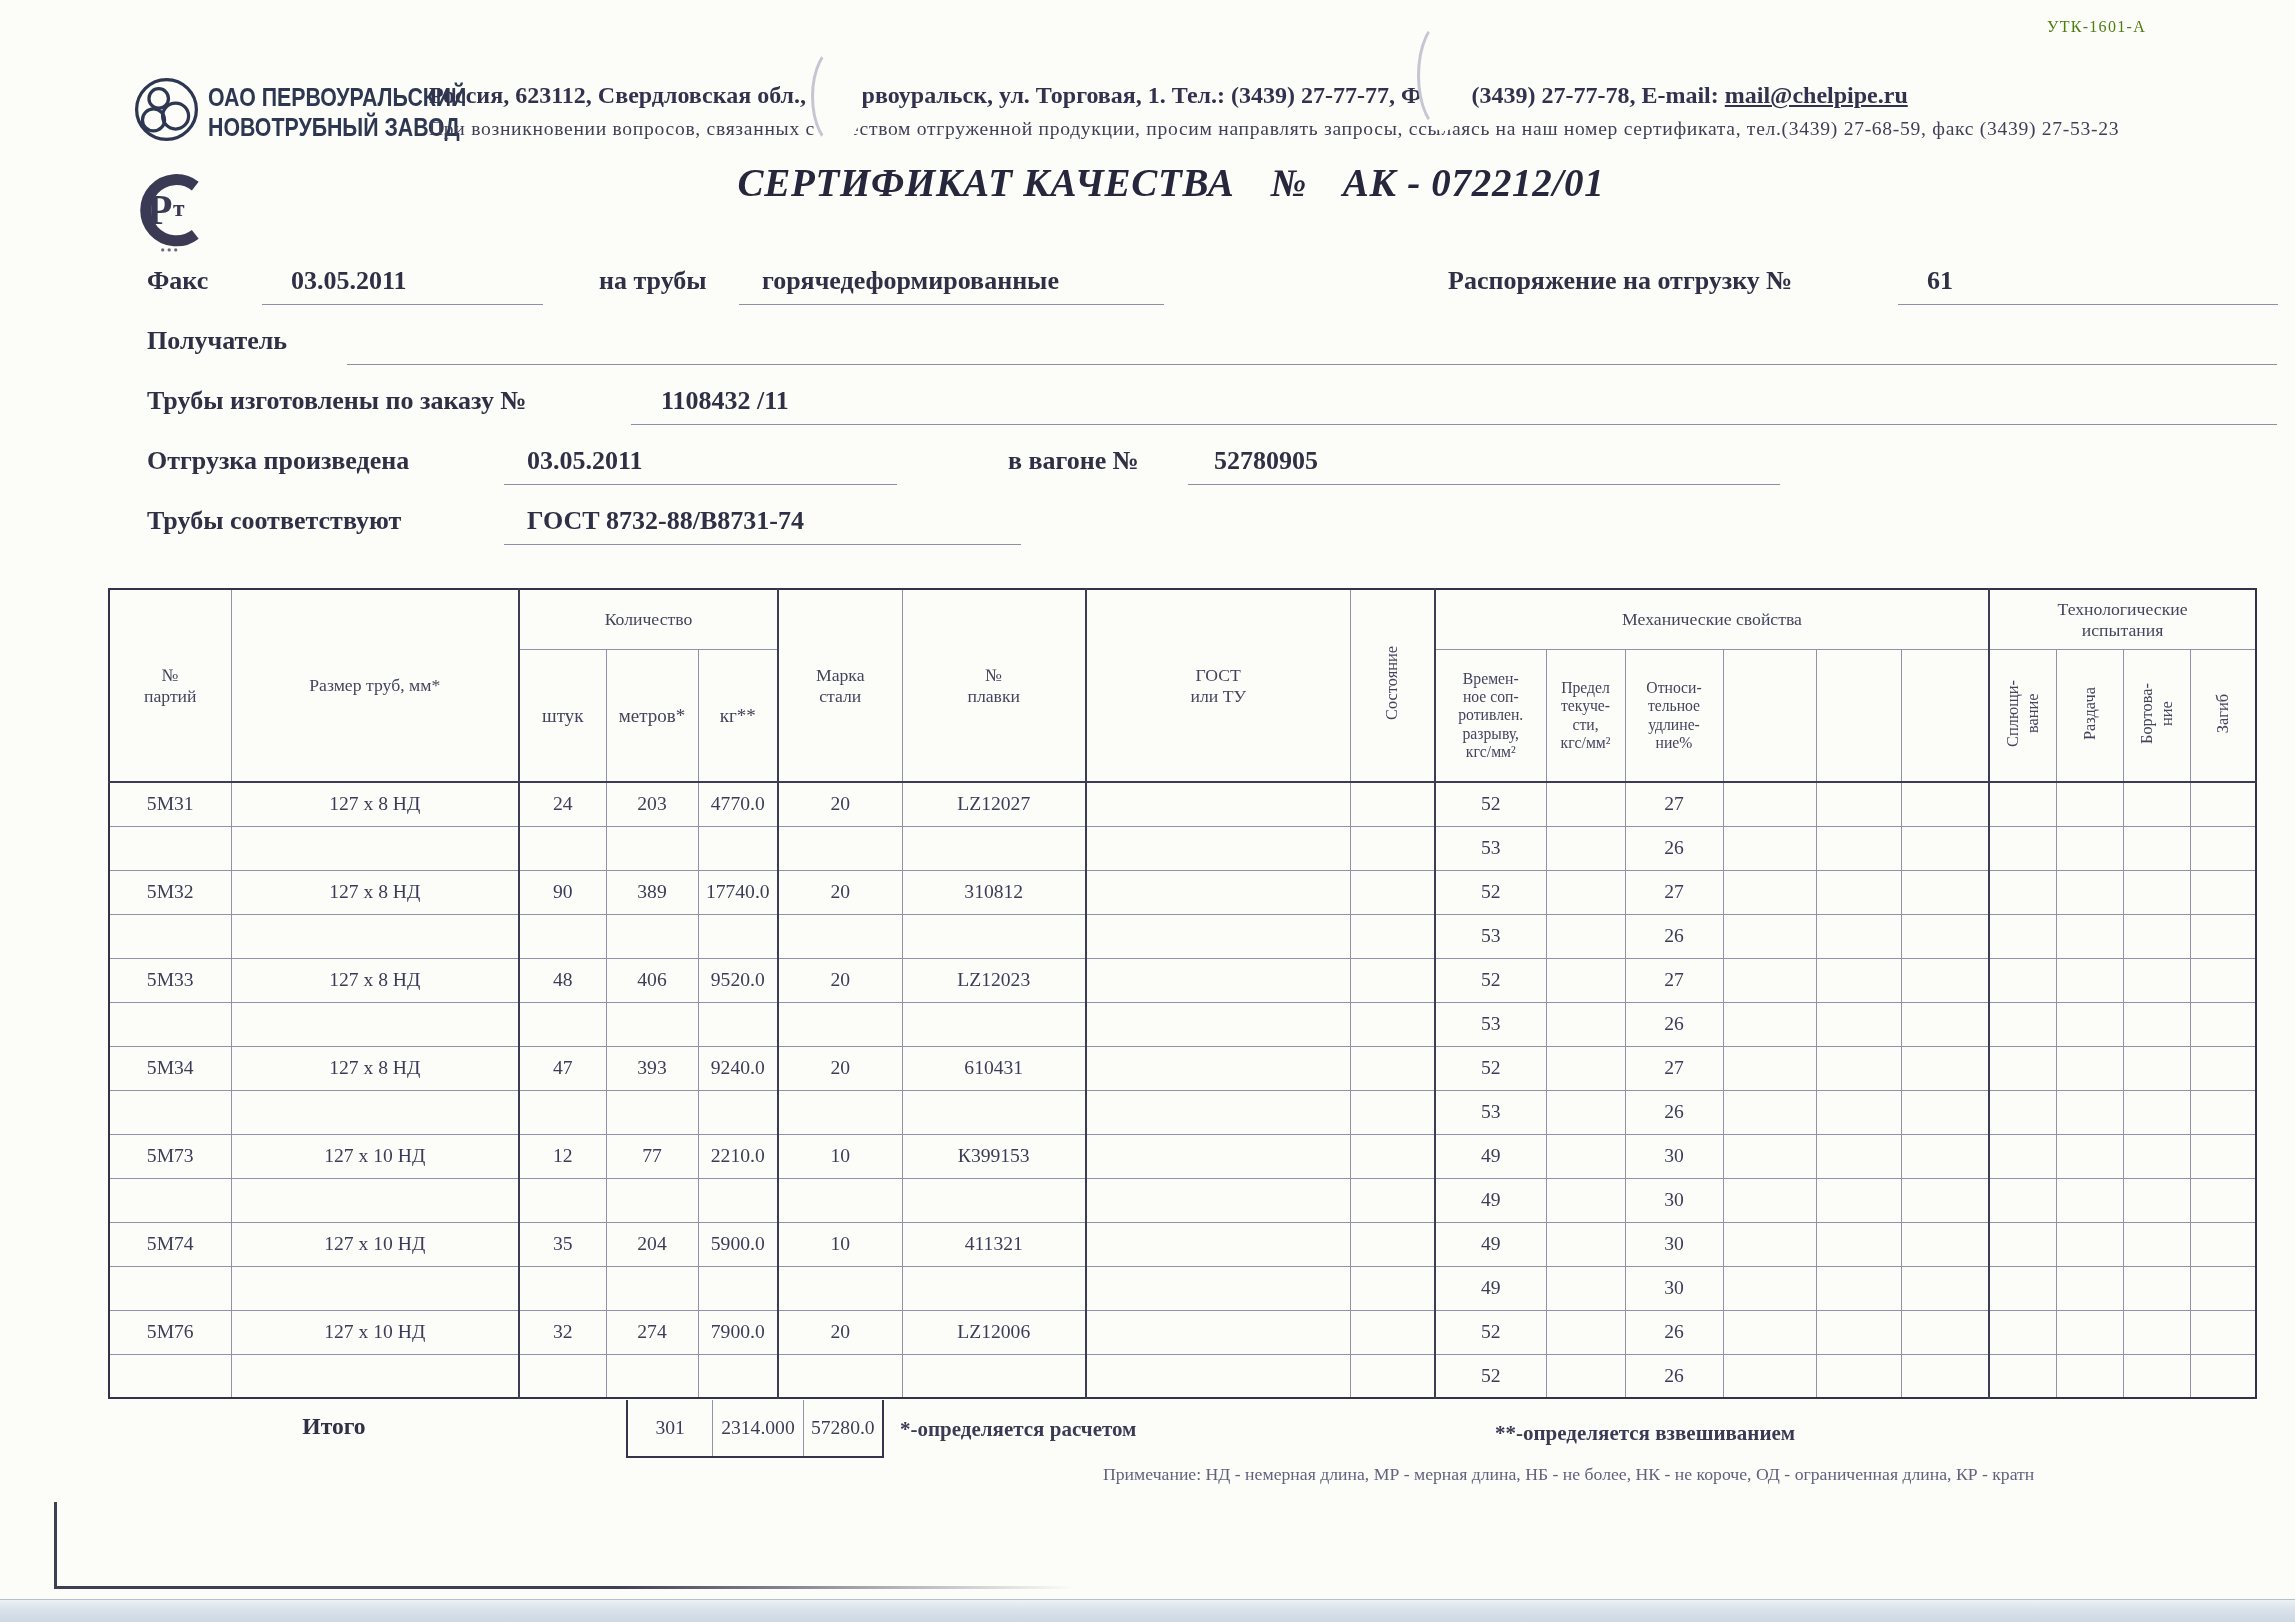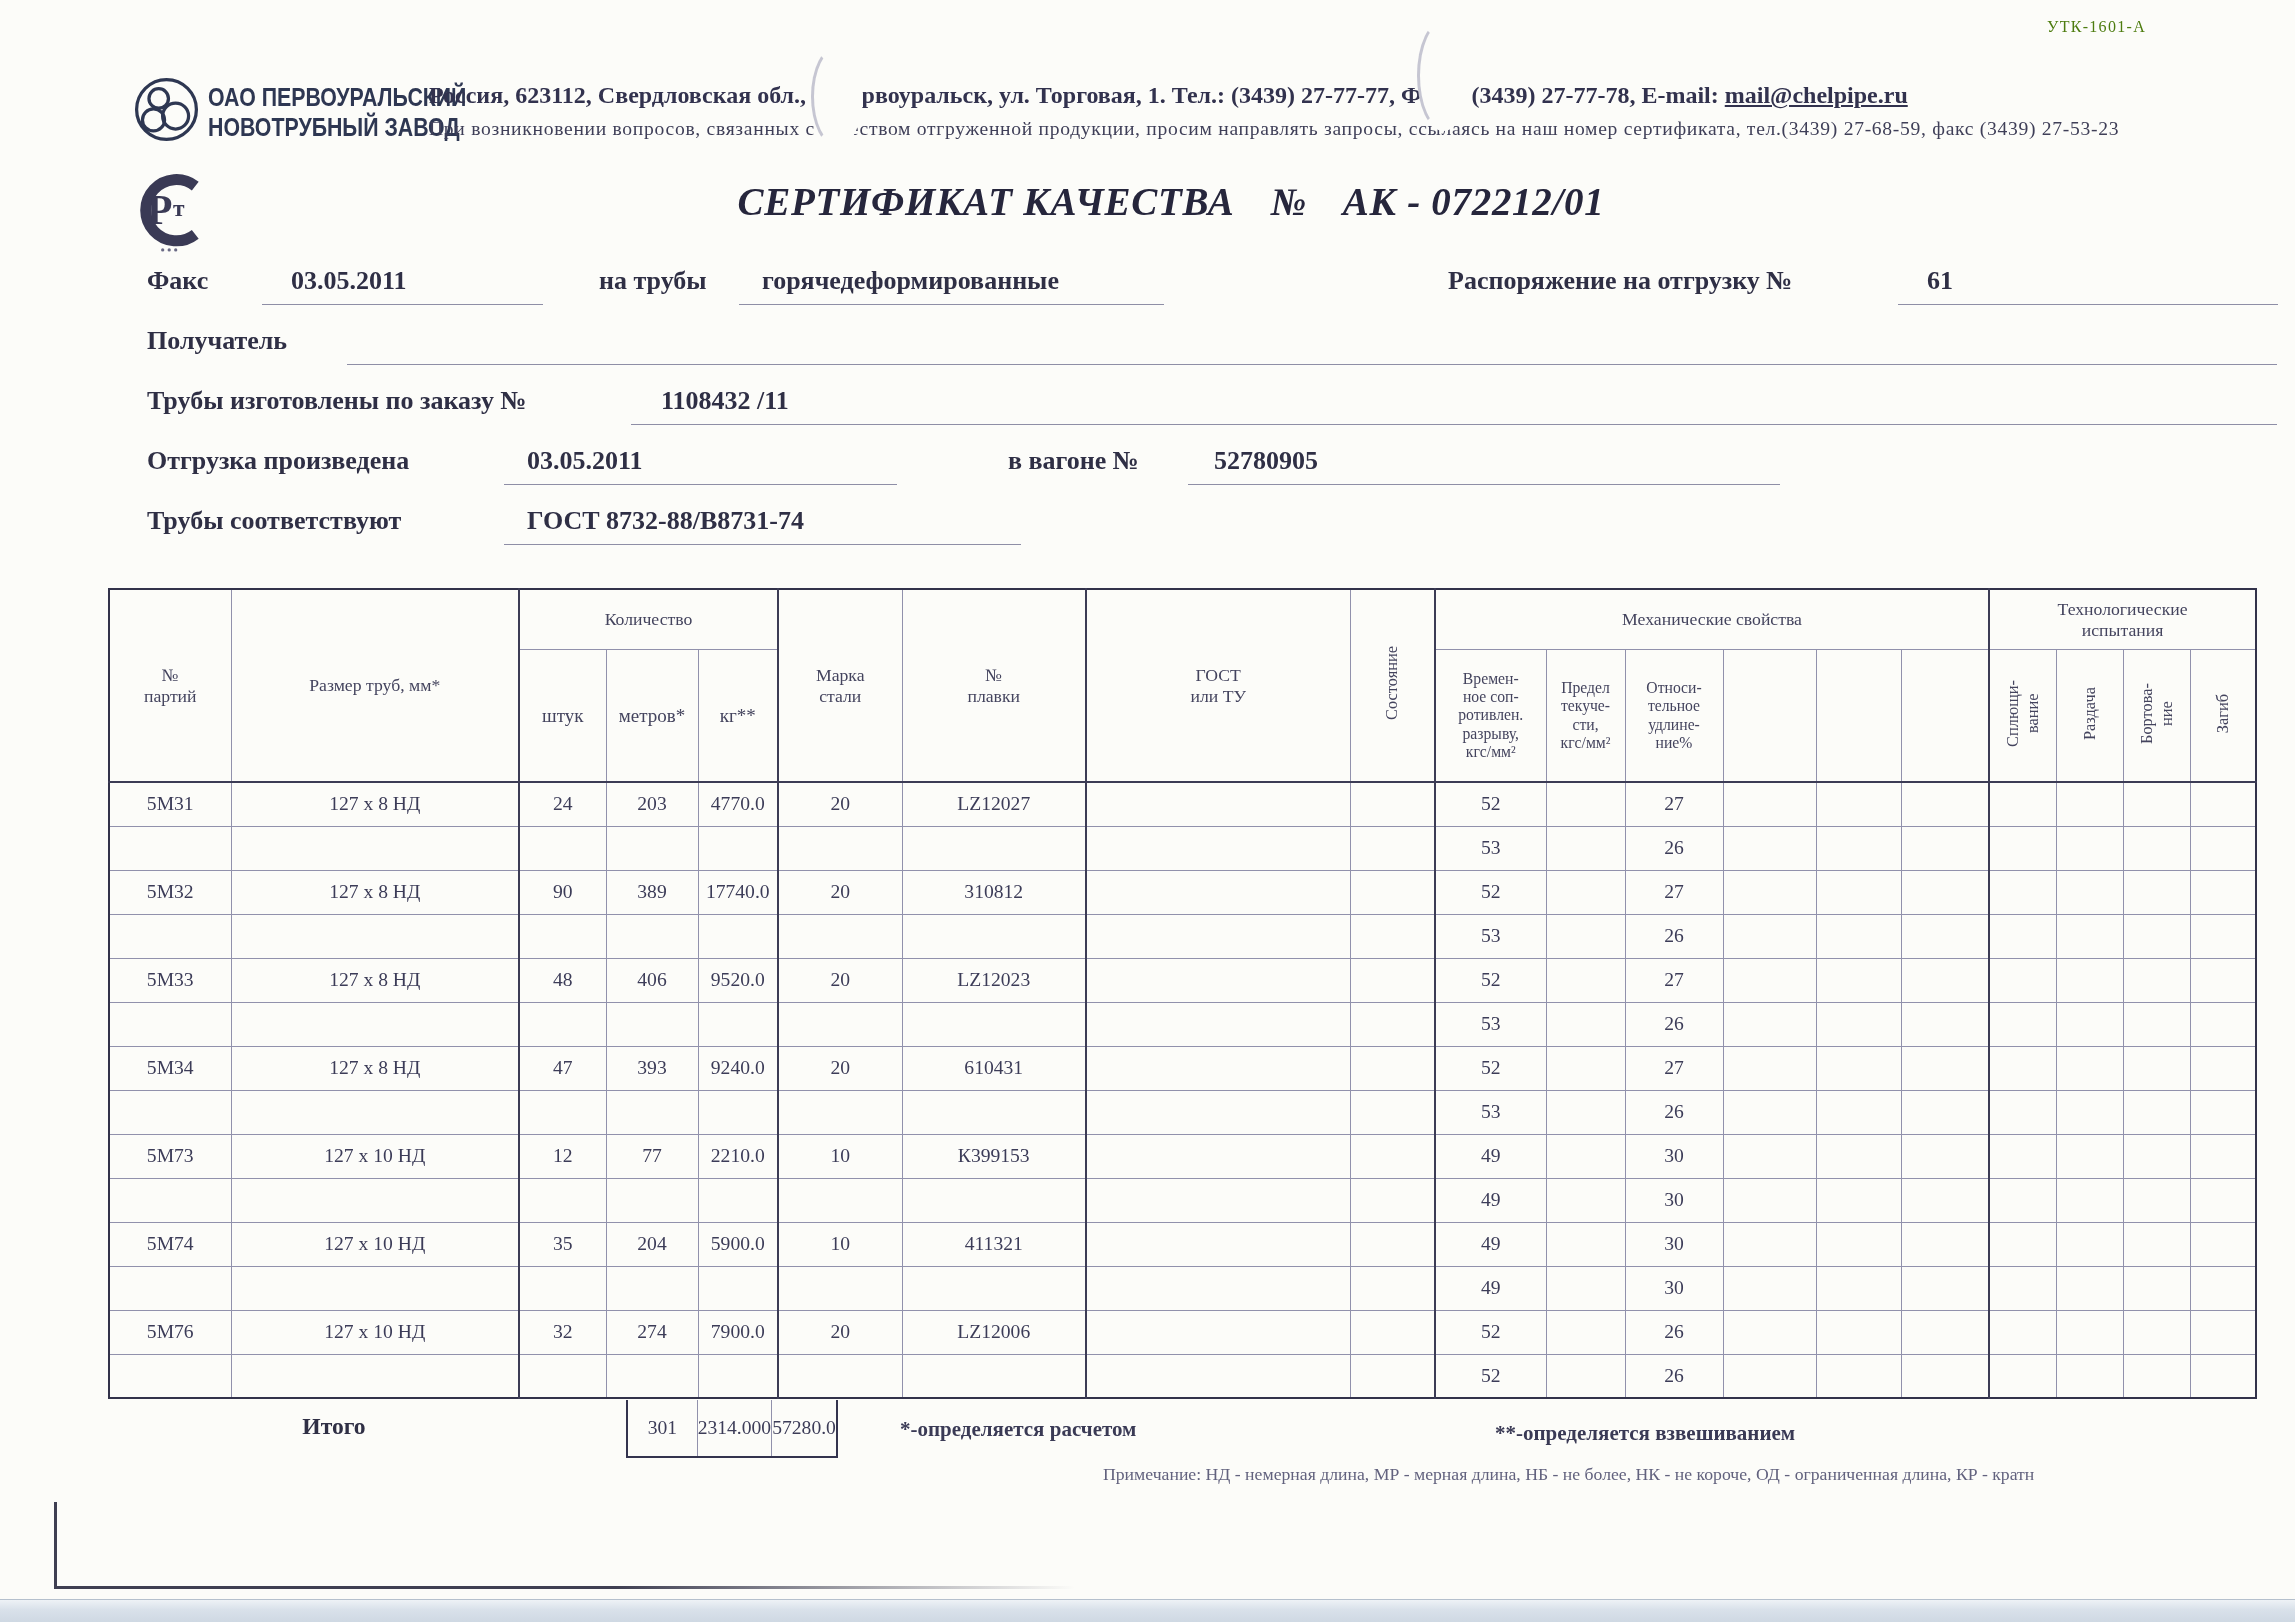--- a/index.html
+++ b/index.html
@@ -82,21 +82,21 @@
     <svg width="79" height="101" viewBox="0 0 120 155">
       <path d="M98 40 A47 47 0 1 0 98 114" fill="none" stroke="#3a3a55" stroke-width="17"></path>
       <text x="24" y="98" font-size="64" font-weight="bold" fill="#3a3a55" font-family="Liberation Serif, serif">Р</text>
       <text x="64" y="86" font-size="36" font-weight="bold" fill="#3a3a55" font-family="Liberation Serif, serif">т</text>
       <circle cx="48" cy="138" r="2.5" fill="#6a6a85"></circle>
       <circle cx="58" cy="138" r="2.5" fill="#6a6a85"></circle>
       <circle cx="68" cy="138" r="2.5" fill="#6a6a85"></circle>
     </svg>
   </div>
 
-  <div class="abs title" style="left:0;top:179px;padding-left:47px;">
+  <div class="abs title" style="left:0;top:160px;padding-left:47px;">
     <span>СЕРТИФИКАТ КАЧЕСТВА</span><span class="gap">№</span><span class="gap">АК - 072212/01</span>
   </div>
 
   <div class="fieldrow" style="left:0;top:266px;width:2295px;">
     <span style="left:147px;">Факс</span>
     <span class="v" style="left:291px;">03.05.2011</span>
     <span style="left:599px;">на трубы</span>
     <span class="v" style="left:762px;">горячедеформированные</span>
     <span style="left:1448px;">Распоряжение на отгрузку №</span>
     <span class="v" style="left:1927px;">61</span>
@@ -493,21 +493,21 @@
             <td class="bl-heavy"></td>
             <td></td>
             <td></td>
             <td></td>
           </tr>
         </tbody>
     </table>
   </div>
 
   <div class="abs totals-label" style="left:190px;top:1413px;width:288px;">Итого</div>
-  <div class="qty-box" style="left:626px;top:1400px;width:212px;height:58px;">
+  <div class="qty-box" style="left:626px;top:1400px;width:258px;height:58px;">
     <div class="cell" style="width:87px;border-right:1.3px solid #9191ac;">301</div>
     <div class="cell" style="width:92px;border-right:1.3px solid #9191ac;">2314.000</div>
     <div class="cell" style="width:80px;">57280.0</div>
   </div>
   <div class="abs footnote" style="left:900px;top:1417px;">*-определяется расчетом</div>
   <div class="abs footnote" style="left:1495px;top:1421px;">**-определяется взвешиванием</div>
   <div class="abs remark" style="left:1103px;top:1464px;">Примечание: НД - немерная длина, МР - мерная длина, НБ - не более, НК - не короче, ОД - ограниченная длина, КР - кратн</div>
 
   <div class="curve" style="left:811px;top:46px;width:46px;height:95px;"></div>
   <div class="curve" style="left:1417px;top:19.6px;width:47px;height:105px;"></div>

